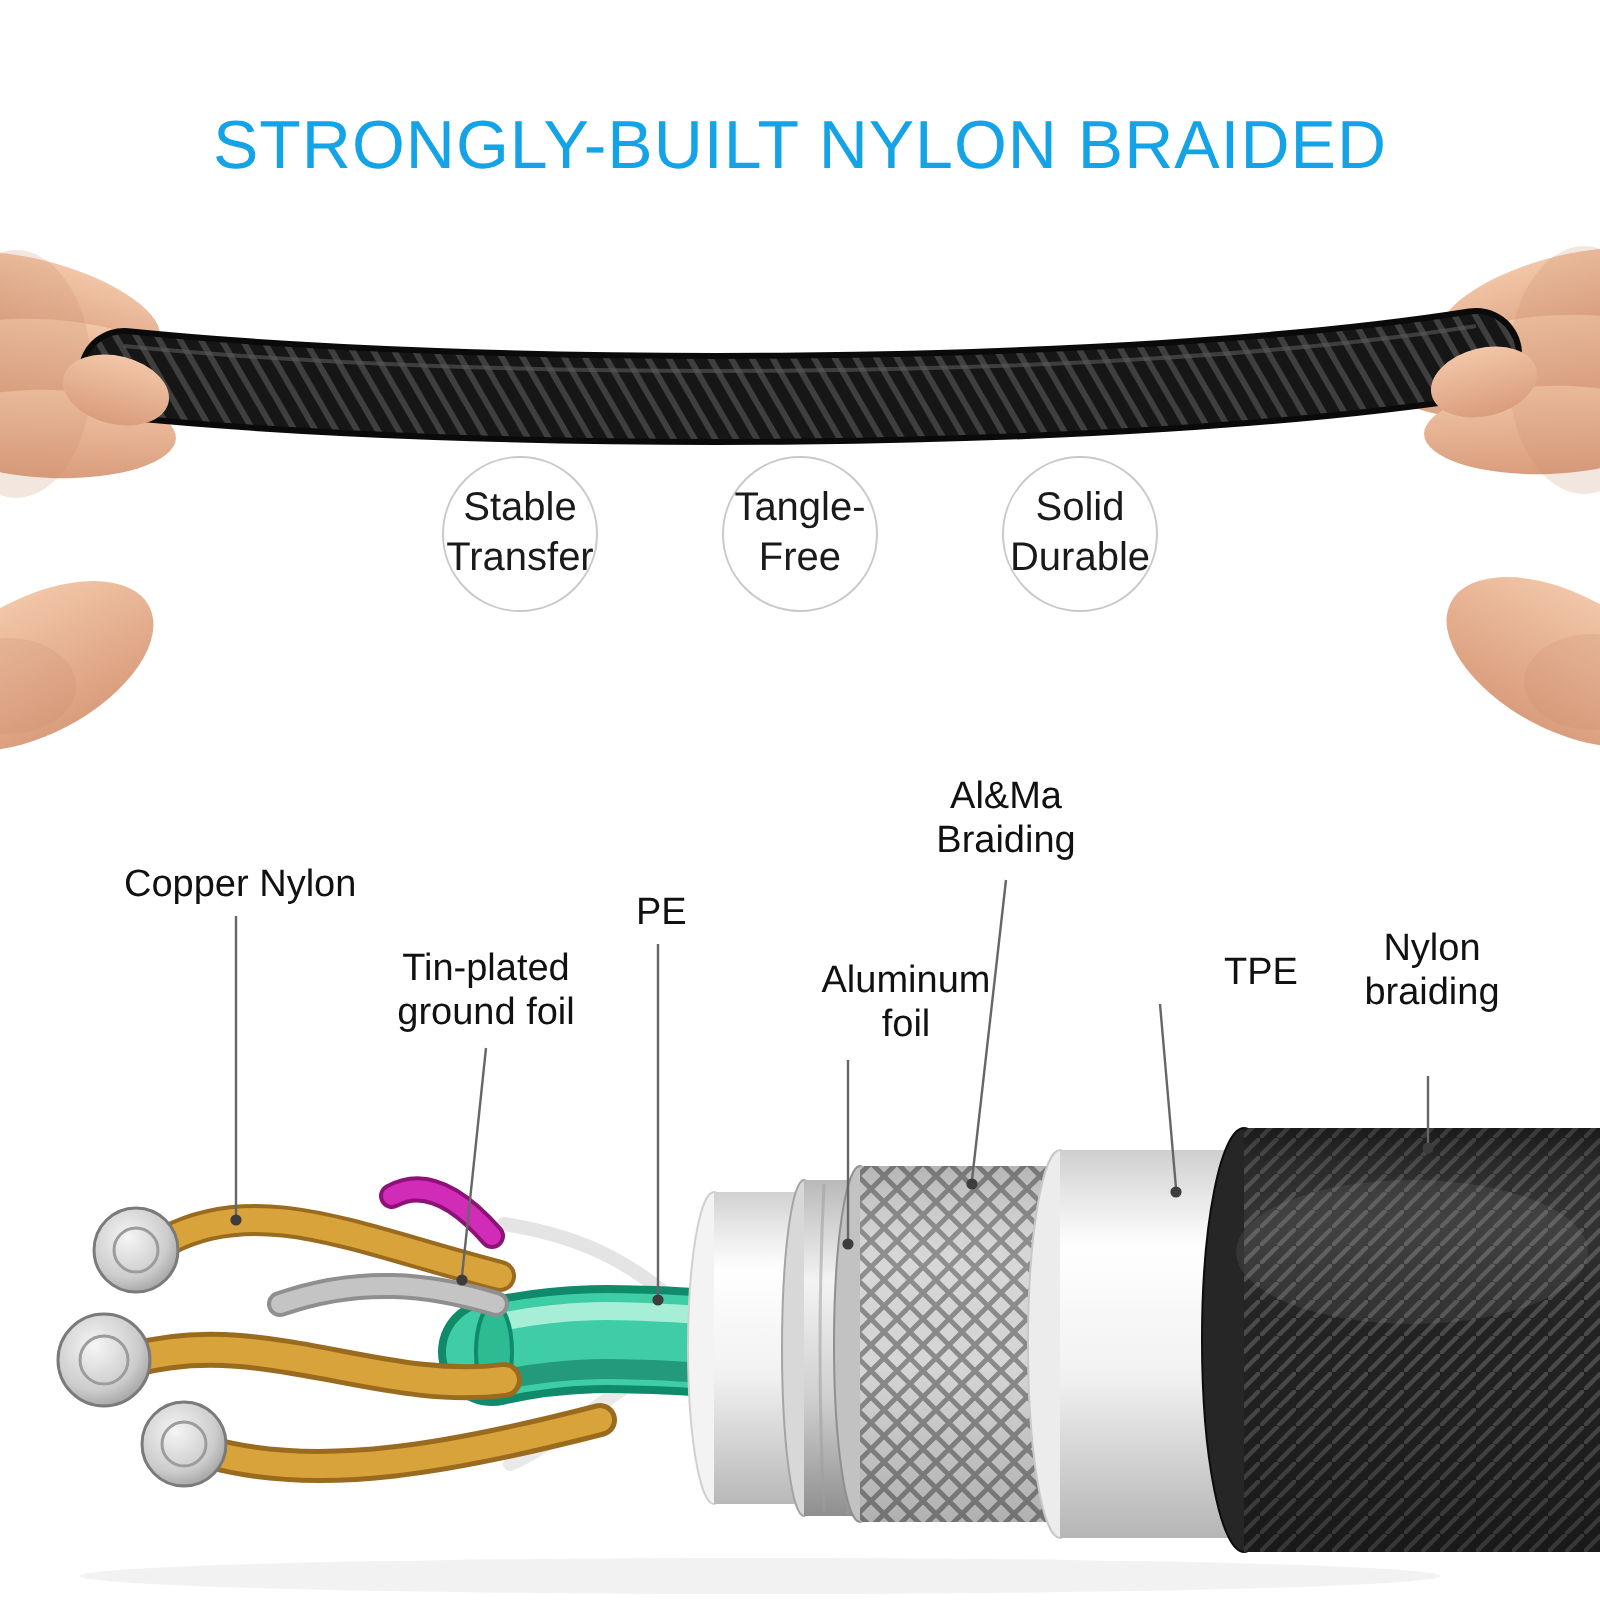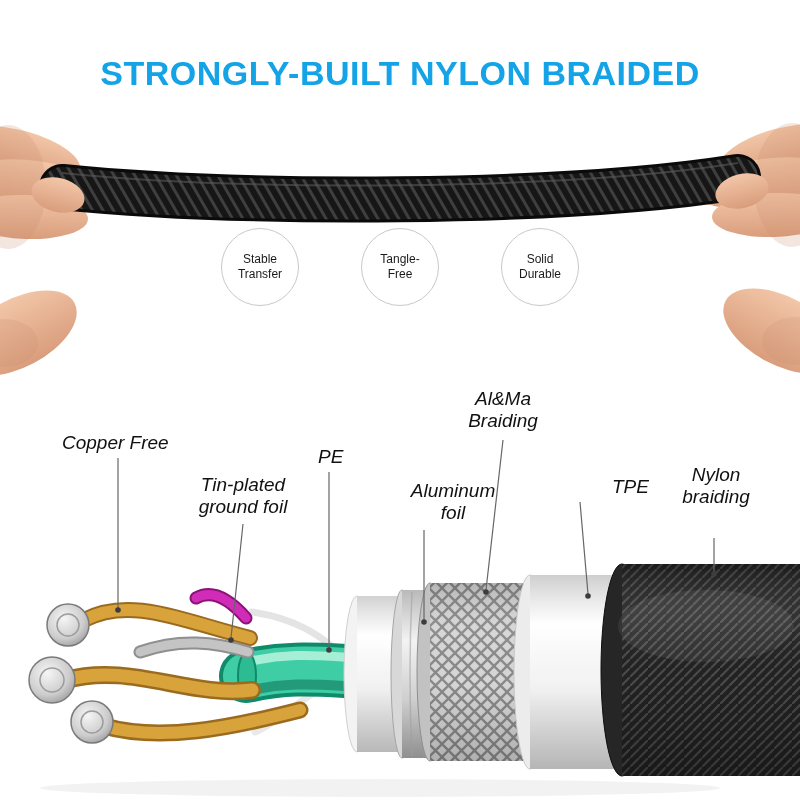--- a/index.html
+++ b/index.html
@@ -2,36 +2,36 @@
 <html><head>
 <meta charset="utf-8">
 <style>
   html,body{margin:0;padding:0;background:#ffffff;}
   .page{
     position:relative;width:800px;height:800px;background:#ffffff;overflow:hidden;
     font-family:"Liberation Sans", sans-serif;color:#111;
   }
   .title{
     position:absolute;top:54px;left:0;right:0;margin:0;text-align:center;
-    font-size:34px;font-weight:bold;letter-spacing:.5px;color:#14a3e6;
+    font-size:34px;font-weight:normal;letter-spacing:.5px;color:#14a3e6;
   }
   .photo-svg{position:absolute;top:95px;left:0;width:800px;height:300px;}
   .badges{
     position:absolute;top:228px;left:0;right:0;
     display:flex;justify-content:center;gap:62px;
   }
   .badge{
     width:76px;height:76px;border:1px solid #c9c9c9;border-radius:50%;
     background:#ffffff;display:flex;align-items:center;justify-content:center;
-    text-align:center;font-size:12px;line-height:1.25;color:#1a1a1a;
+    text-align:center;font-size:20px;line-height:1.25;color:#1a1a1a;
     white-space:pre-line;
   }
   .diagram-svg{position:absolute;top:380px;left:0;width:800px;height:420px;}
   .dlabel{
-    position:absolute;font-size:19px;line-height:1.18;color:#111;font-style:italic;
+    position:absolute;font-size:19px;line-height:1.18;color:#111;
   }
   .c{text-align:center;}
   .lbl-copper{left:62px;top:432px;width:130px;}
   .lbl-tin{left:180px;top:474px;width:126px;}
   .lbl-pe{left:318px;top:446px;width:40px;}
   .lbl-foil{left:378px;top:480px;width:94px;margin-left:28px;}
   .lbl-alma{left:452px;top:388px;width:102px;}
   .lbl-tpe{left:564px;top:476px;width:46px;margin-left:48px;}
   .lbl-nylon{left:670px;top:464px;width:92px;}
 </style>
@@ -88,21 +88,21 @@
 
   <div class="badges">
     <div class="badge">Stable
 Transfer</div>
     <div class="badge">Tangle-
 Free</div>
     <div class="badge">Solid
 Durable</div>
   </div>
 
-  <div class="dlabel lbl-copper">Copper Free</div>
+  <div class="dlabel lbl-copper">Copper Nylon</div>
   <div class="dlabel lbl-tin c">Tin-plated ground foil</div>
   <div class="dlabel lbl-pe">PE</div>
   <div class="dlabel lbl-foil c">Aluminum foil</div>
   <div class="dlabel lbl-alma c">Al&amp;Ma Braiding</div>
   <div class="dlabel lbl-tpe">TPE</div>
   <div class="dlabel lbl-nylon c">Nylon braiding</div>
 
   <svg class="diagram-svg" viewBox="0 0 800 420">
     <defs>
       <linearGradient id="cylWhite" x1="0" y1="0" x2="0" y2="1">

